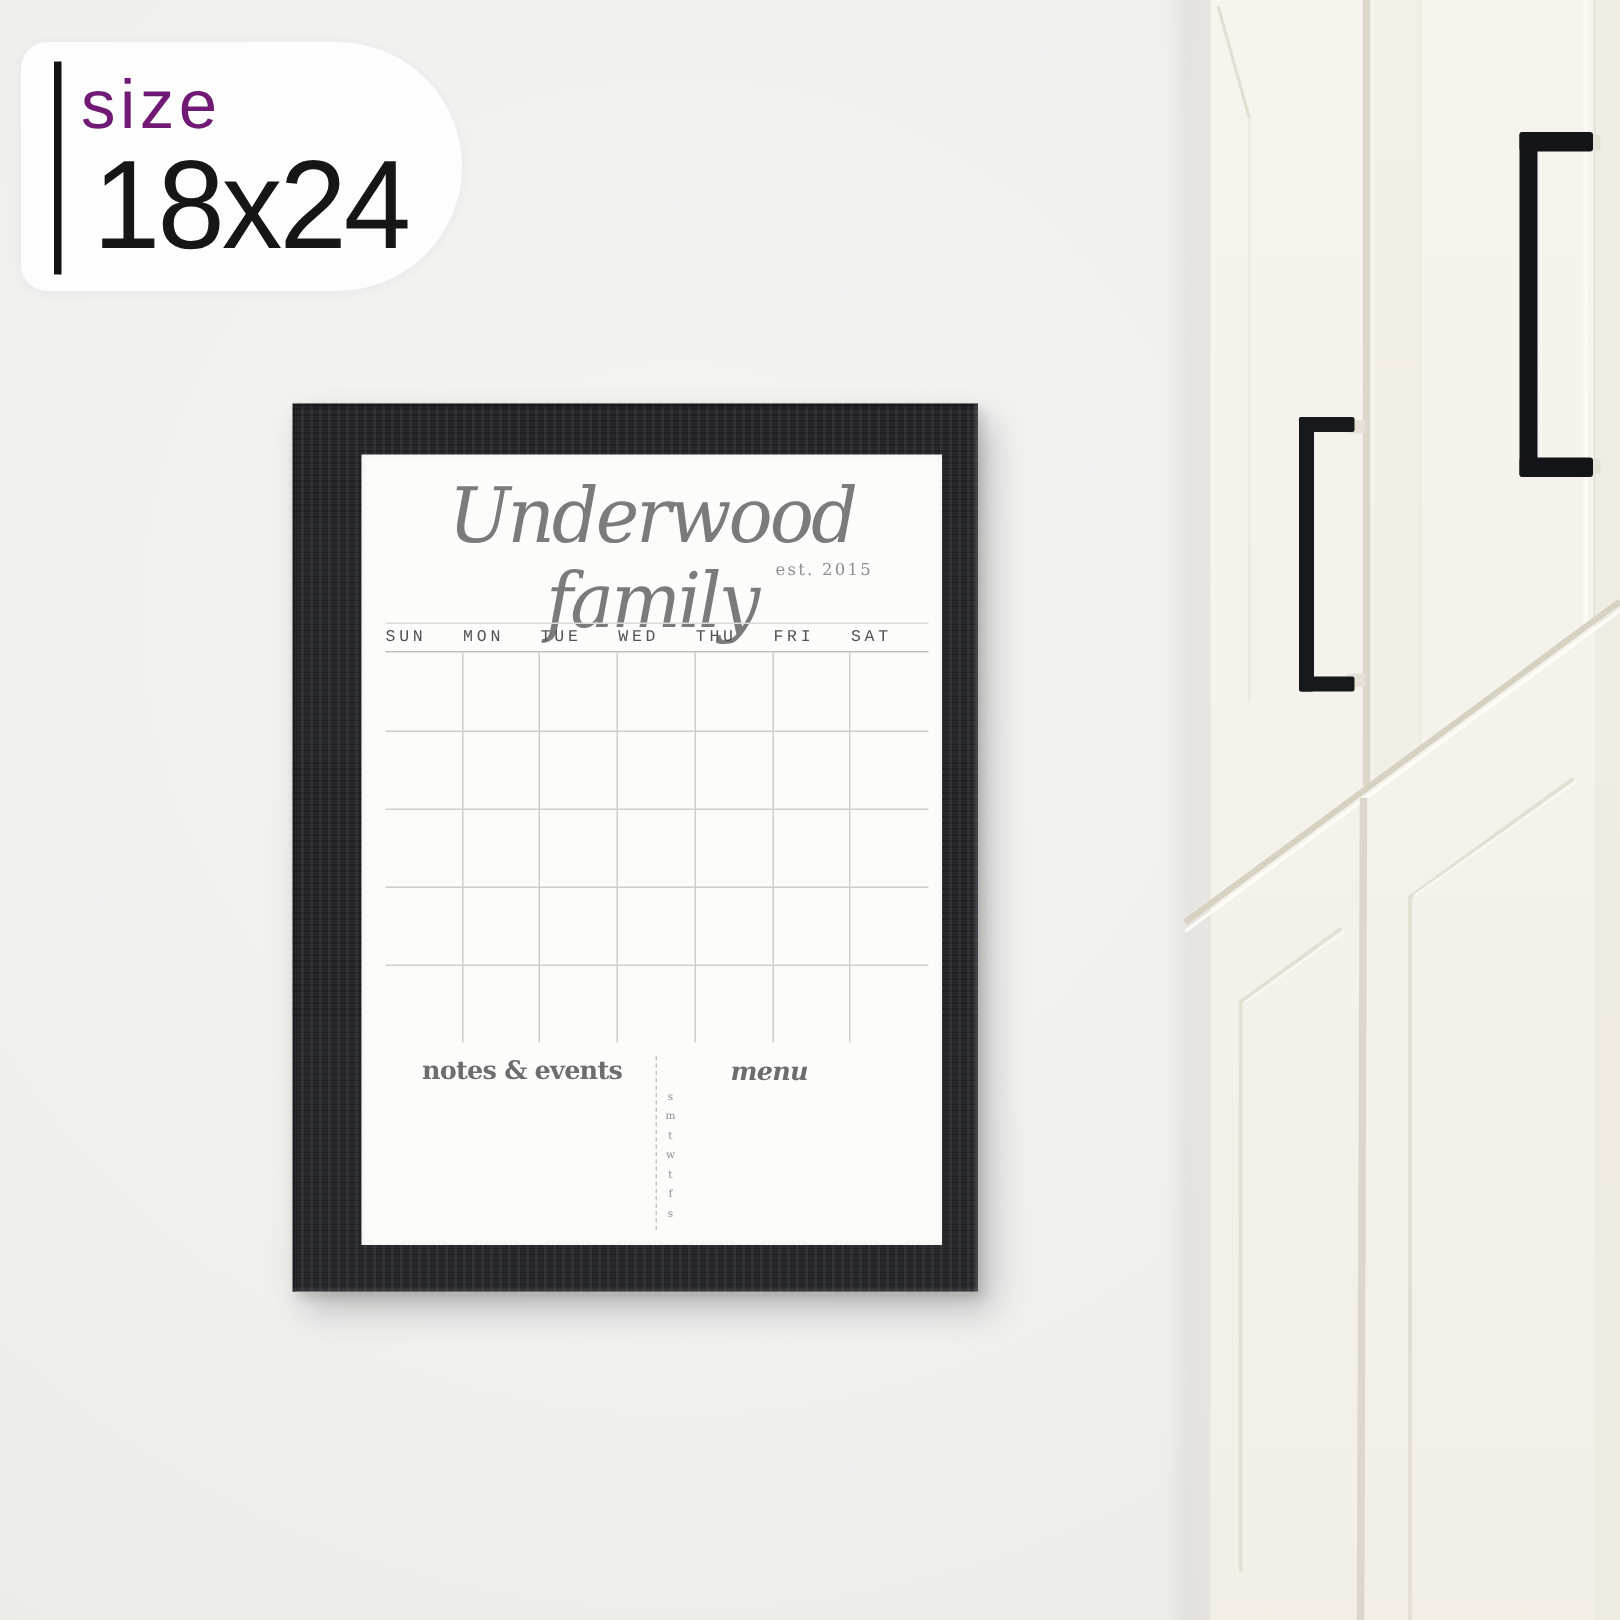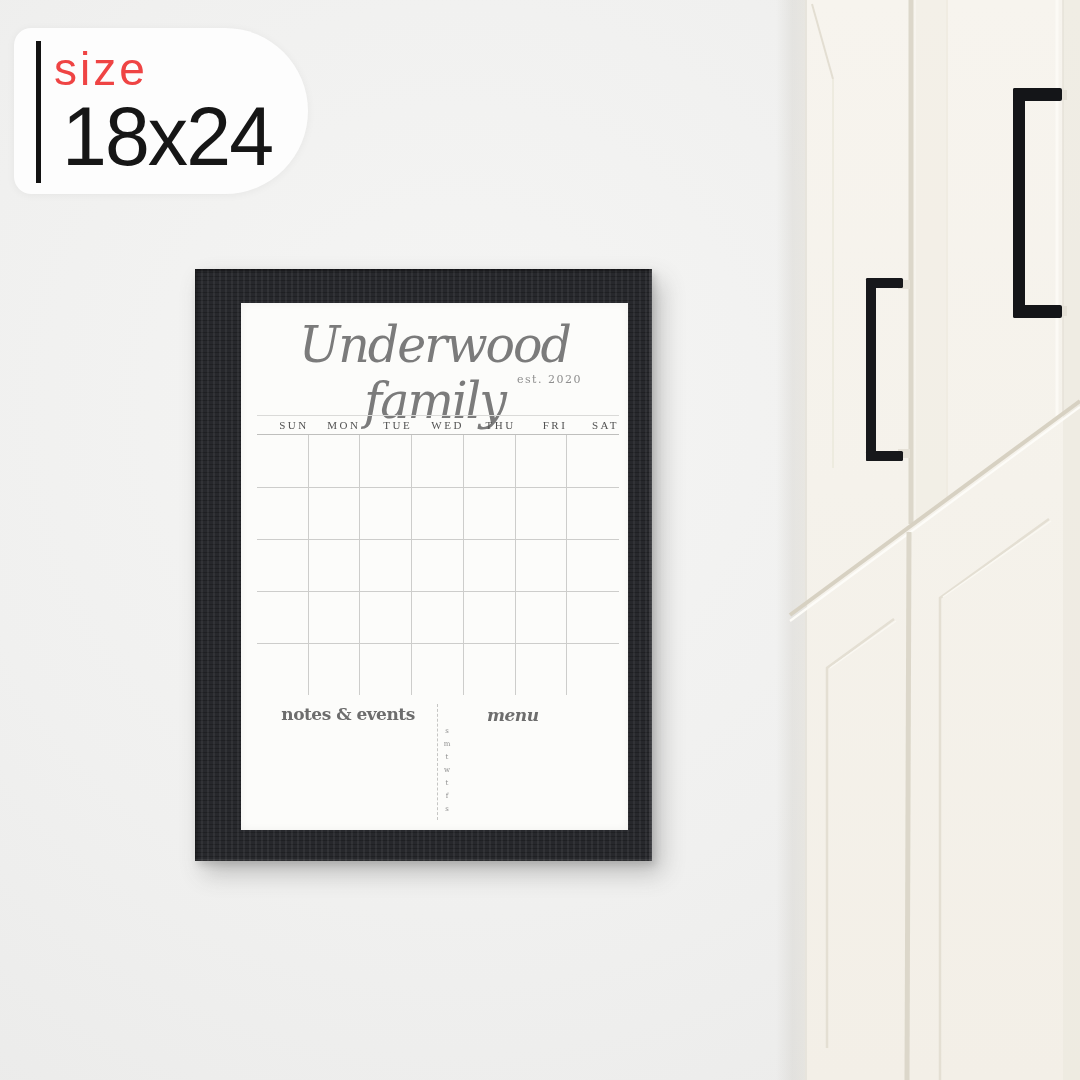--- a/index.html
+++ b/index.html
@@ -12,21 +12,21 @@
   .size-badge{
     position:absolute;left:14px;top:28px;width:294px;height:166px;
     background:#fdfdfd;border-radius:18px 86px 86px 18px;
     box-shadow:0 1px 8px rgba(0,0,0,0.05);
   }
   .size-badge .bar{
     position:absolute;left:22px;top:13px;width:5px;height:142px;background:#121212;
   }
   .size-badge .size-label{
     position:absolute;left:40px;top:18px;
-    font-size:46px;font-weight:300;letter-spacing:3px;color:#ef4444;line-height:1;
+    font-size:46px;font-weight:300;letter-spacing:3px;color:#701a75;line-height:1;
   }
   .size-badge .size-value{
     position:absolute;left:48px;top:66px;
     font-size:84px;font-weight:300;letter-spacing:-2px;color:#161616;line-height:1;
     transform:scaleX(0.96);transform-origin:left;
   }
   
   .frame{
     position:absolute;left:195px;top:269px;width:457px;height:592px;box-sizing:border-box;
     background:
@@ -57,22 +57,22 @@
     font-size:11px;letter-spacing:1.5px;color:#8e8e8e;
   }
   .cal{
     position:absolute;left:16px;top:112px;width:362px;
   }
   .dow-row{
     display:flex;height:18px;align-items:center;
     border-top:1px solid #dadad8;border-bottom:1px solid #bfbfbd;
   }
   .dow{
-    flex:1;text-align:right;
-    font-family:Liberation Serif, serif;
+    flex:1;text-align:left;
+    font-family:Liberation Mono, monospace;
     font-size:11px;letter-spacing:2.5px;color:#525252;
   }
   .cells{
     display:grid;grid-template-columns:repeat(7,1fr);grid-auto-rows:52px;
   }
   .cell{box-sizing:border-box;border-right:1px solid #cdcdcb;}
   .cell:nth-child(7n){border-right:none;}
   .cell:nth-child(n+8){border-top:1px solid #cdcdcb;}
   .notes-label{
     position:absolute;left:27px;top:401px;width:160px;text-align:center;
@@ -163,21 +163,21 @@
       <rect x="1013" y="88" width="12" height="230" rx="2"></rect>
       <rect x="1013" y="88" width="49" height="13" rx="2"></rect>
       <rect x="1013" y="305" width="49" height="13" rx="2"></rect>
     </g>
   </svg>
 </div>
 
 <div class="frame">
   <div class="board">
     <div class="board-title">Underwood family</div>
-    <div class="board-est">est. 2020</div>
+    <div class="board-est">est. 2015</div>
 
     <div class="cal">
       <div class="dow-row">
         <span class="dow">SUN</span>
         <span class="dow">MON</span>
         <span class="dow">TUE</span>
         <span class="dow">WED</span>
         <span class="dow">THU</span>
         <span class="dow">FRI</span>
         <span class="dow">SAT</span>

